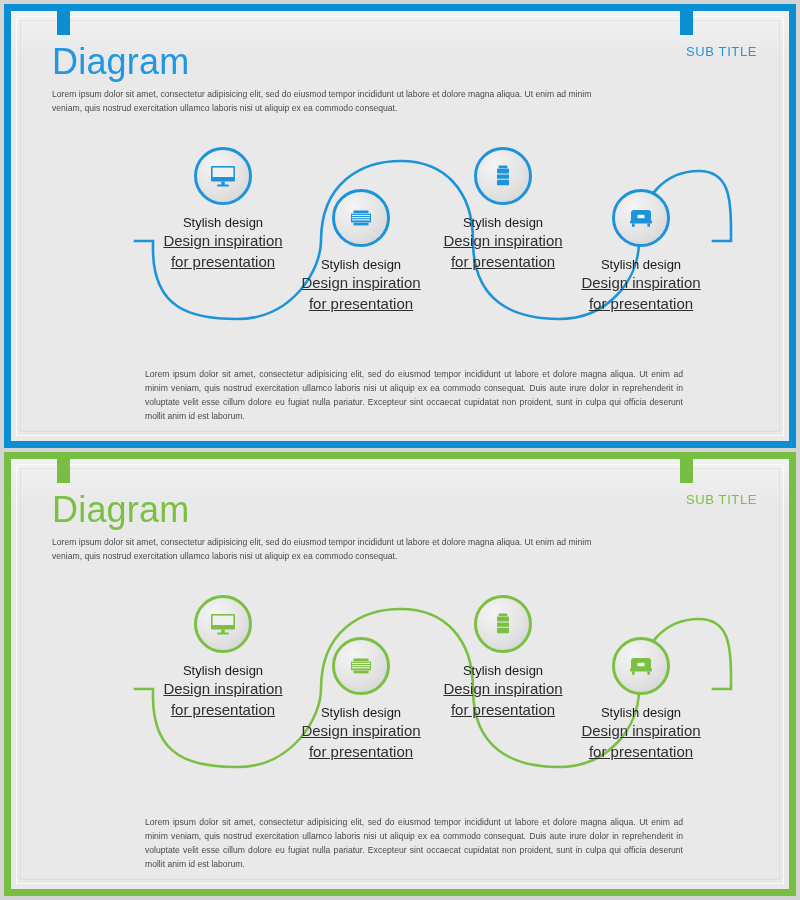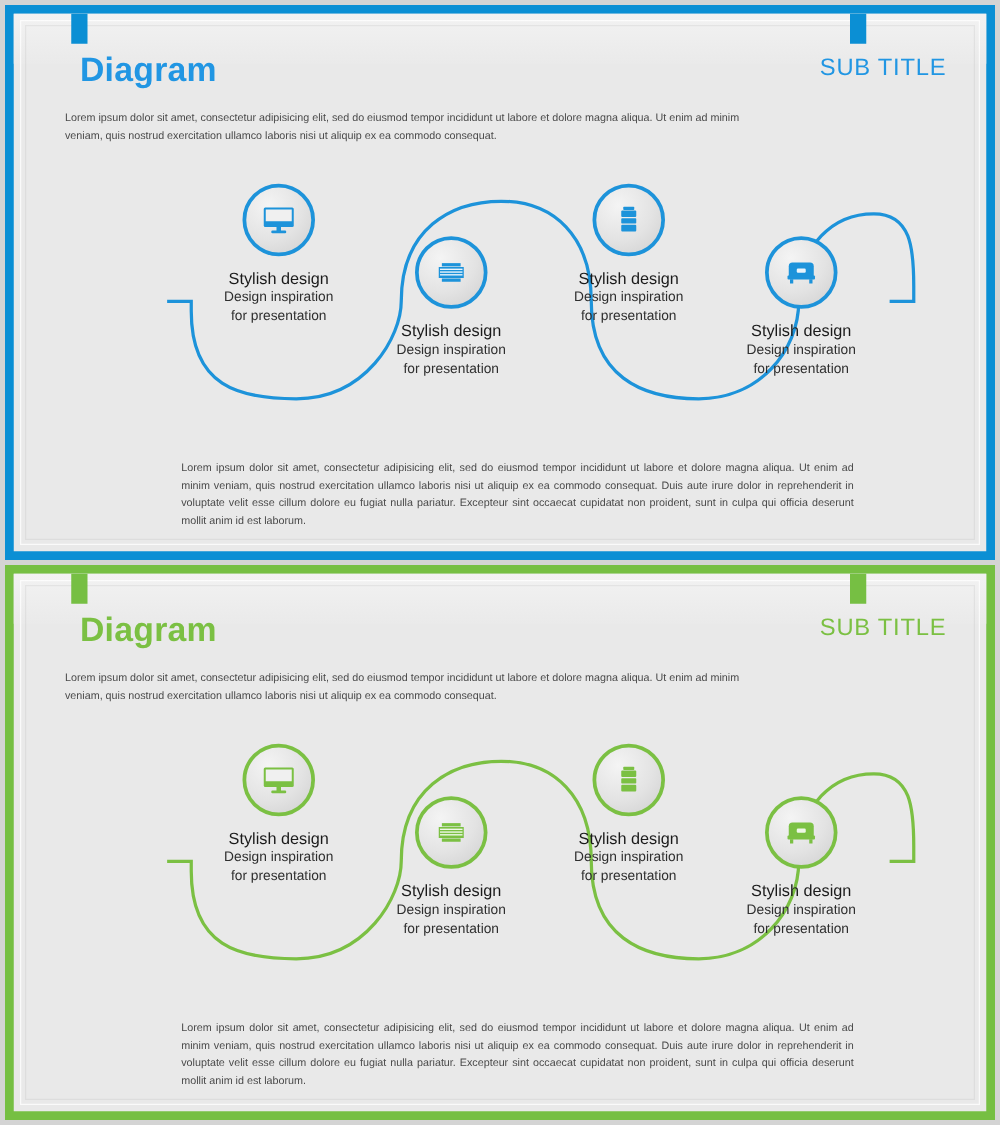--- a/index.html
+++ b/index.html
@@ -61,32 +61,32 @@
     height: 24px;
   }
   .notch.n-left  { left: 46px; }
   .notch.n-right { left: 669px; }
   .blue  .notch { background: #0b8fd4; }
   .green .notch { background: #76bf43; }
 
   
   .title {
     position: absolute;
-    left: 53px; top: 30px;
-    font-size: 27px;
-    font-weight: 700;
+    left: 41px; top: 30px;
+    font-size: 36px;
+    font-weight: 400;
     letter-spacing: .2px;
   }
   .blue  .title { color: #2196e3; }
   .green .title { color: #7bc043; }
 
   .subtitle {
     position: absolute;
     right: 32px; top: 33px;
-    font-size: 19px;
+    font-size: 13px;
     letter-spacing: .6px;
   }
   .blue  .subtitle { color: #2196e3; }
   .green .subtitle { color: #7bc043; }
 
   .intro {
     position: absolute;
     left: 41px; top: 77px;
     width: 545px;
     font-size: 8.6px;
@@ -136,24 +136,25 @@
     width: 180px;
     text-align: center;
   }
   .label .lh {
     font-size: 13px;
     color: #1a1a1a;
     line-height: 1.25;
     white-space: nowrap;
   }
   .label .ls {
-    font-size: 11px;
+    font-size: 15px;
     color: #2e2e2e;
     line-height: 1.35;
     white-space: nowrap;
+    text-decoration: underline;
   }
 </style>
 </head>
 <body>
 
 <div class="page">
 
   <section class="slide blue">
     <div class="sheen"></div>
     <div class="inner-frame"></div>

